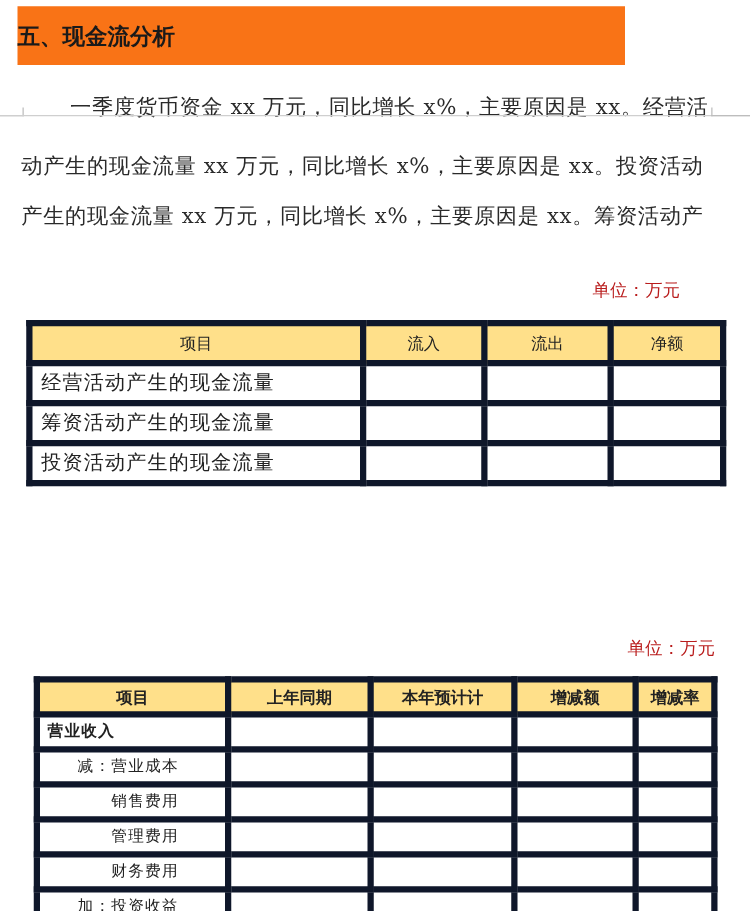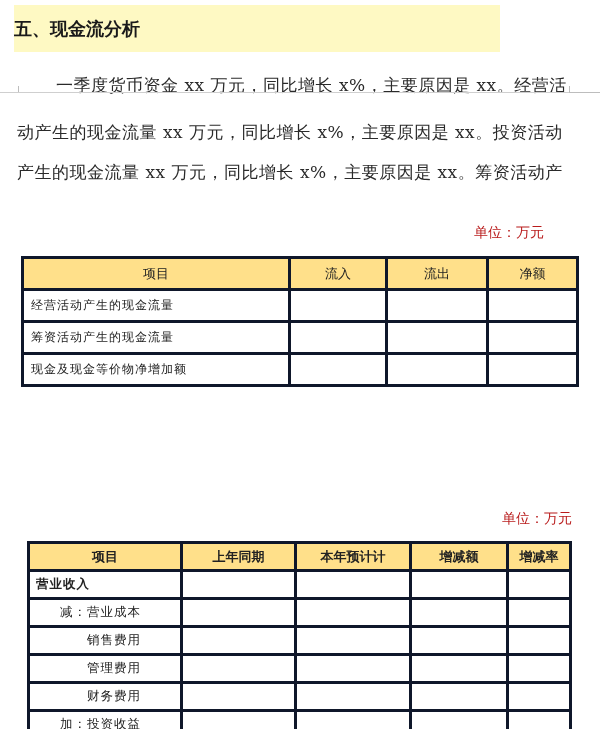--- a/index.html
+++ b/index.html
@@ -2,39 +2,39 @@
 <html><head>
 <meta charset="utf-8">
 <style>
   html, body { margin:0; padding:0; }
   body {
     width:600px; height:729px; overflow:hidden; background:#ffffff;
     font-family:"DejaVu Serif", serif; color:#222;
     position:relative;
   }
   .h-bar {
-    position:absolute; background:#fef9c3;
+    position:absolute; background:#f97316;
     font-family:"DejaVu Sans", sans-serif; font-weight:bold; color:#1a1a1a;
     display:flex; align-items:center; box-sizing:border-box;
   }
   #h5 { left:14px; top:5px; width:486px; height:47px; font-size:18px; padding-left:0px; }
   #h6 { left:17px; top:446px; width:487px; height:37px; font-size:19px; font-weight:normal; }
   .para-line {
     position:absolute; left:17px; width:560px; font-size:17px; letter-spacing:0.5px;
     white-space:nowrap; color:#2a2a2a;margin-top:16px;
   }
   .page-break { position:absolute; top:92px; left:0; width:600px; height:1px; background:#cfcfcf; }
   .pb-mark-l { position:absolute; left:0; top:86px; width:18px; height:6px; border:1px solid #bdbdbd; border-top:none; border-left:none; }
   .pb-mark-r { position:absolute; right:0; top:86px; width:30px; height:6px; border:1px solid #bdbdbd; border-right:none; border-top:none; }
   .unit { position:absolute; font-size:14px; color:#b91c1c; }
   table { border-collapse:collapse; position:absolute; table-layout:fixed; }
-  td, th { border:3px solid #0f172a; padding:0; box-sizing:border-box; }
+  td, th { border:5px solid #0f172a; padding:0; box-sizing:border-box; }
   #t1 { left:21px; top:256px; width:555px; }
   #t1 th { background:#FFE08A; height:32px; font-weight:normal; font-size:13px; text-align:center; }
-  #t1 td { height:32px; font-size:12px; }
+  #t1 td { height:32px; font-size:16px; }
   #t1 td.label { padding-left:7px; letter-spacing:1px; }
   #t2 { left:27px; top:541px; width:542px; }
   #t2 th { background:#FFE08A; height:28px; font-weight:bold; font-size:13px; text-align:center; font-family:"DejaVu Sans", sans-serif; }
   #t2 td { height:28px; font-size:12.5px; }
   #t2 td.label { letter-spacing:1px; }
   .lvl0 { padding-left:6px; font-weight:bold; font-family:"DejaVu Sans", sans-serif; }
   .lvl1 { padding-left:30px; }
   .lvl2 { padding-left:57px; }
   .cut-wrap { position:absolute; left:0; top:0; width:600px; height:729px; overflow:hidden; }
 </style>
@@ -80,21 +80,21 @@
         <td></td>
         <td></td>
       </tr>
       <tr>
         <td class="label">筹资活动产生的现金流量</td>
         <td></td>
         <td></td>
         <td></td>
       </tr>
       <tr>
-        <td class="label">现金及现金等价物净增加额</td>
+        <td class="label">投资活动产生的现金流量</td>
         <td></td>
         <td></td>
         <td></td>
       </tr>
     </tbody>
   </table>
 
 
   <div class="unit" style="left:502px; top:510px;">单位：万元</div>
 

